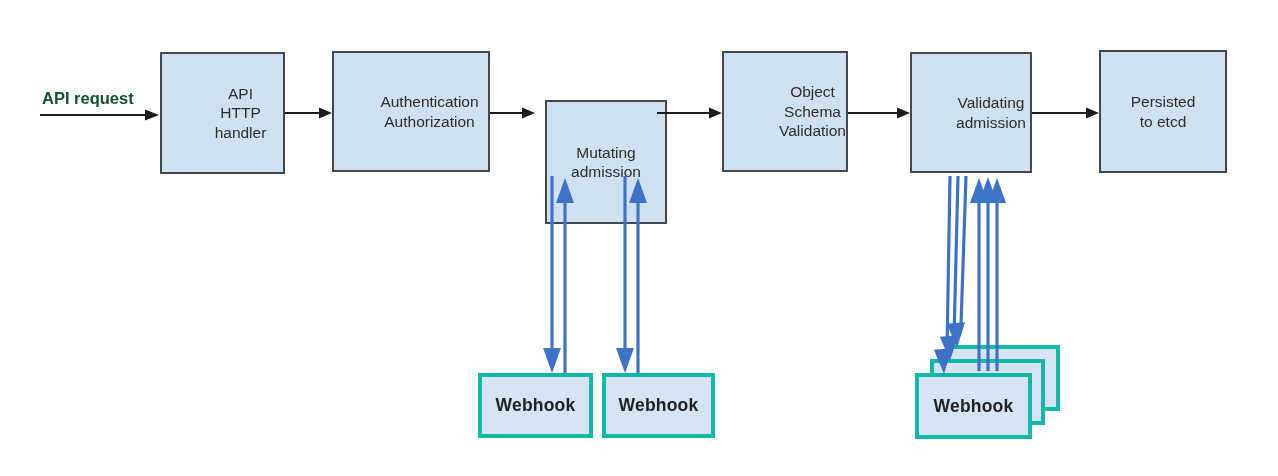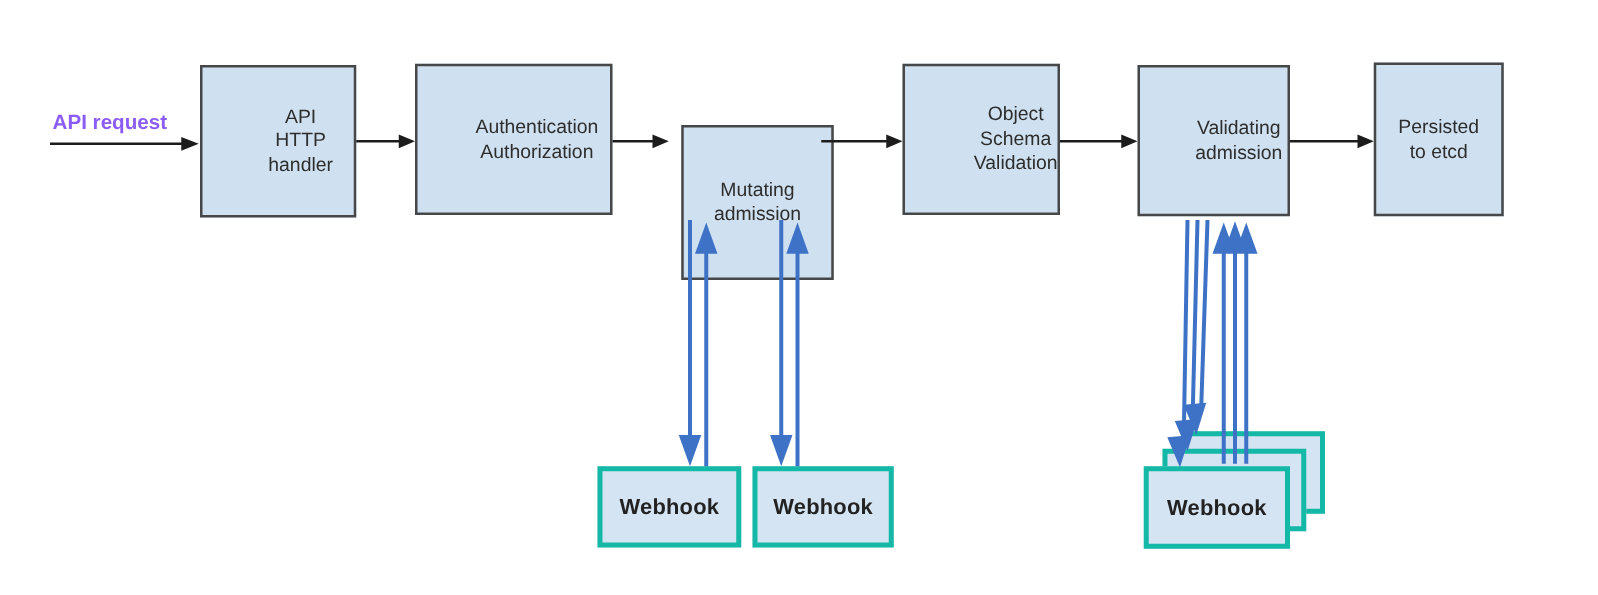--- a/index.html
+++ b/index.html
@@ -54,21 +54,21 @@
     font-weight: 600;
     color: #222;
     letter-spacing: 0.2px;
   }
   .req-label {
     position: absolute;
     left: 42px;
     top: 89px;
     font-size: 16.5px;
     font-weight: 600;
-    color: #8b5cf6;
+    color: #14532d;
     z-index: 2;
   }
   .stroke-black { stroke: #1c1c1c; stroke-width: 2; fill: none; }
   .fill-black   { fill: #1c1c1c; stroke: none; }
   .stroke-blue  { stroke: #3e72c6; stroke-width: 3.2; fill: none; }
   .fill-blue    { fill: #3e72c6; stroke: none; }
 </style>
 </head>
 <body>
 
@@ -169,21 +169,21 @@
     <span class="lbl">Object
 Schema
 Validation</span>
   </div>
 
   <div class="node" style="left:910px; top:52px; width:122px; height:121px;padding-left:40px;">
     <span class="lbl">Validating
 admission</span>
   </div>
 
-  <div class="node" style="left:1099px; top:50px; width:104px; height:123px;">
+  <div class="node" style="left:1099px; top:50px; width:128px; height:123px;">
     <span class="lbl">Persisted
 to etcd</span>
   </div>
 
   <div class="webhook" style="left:478px; top:373px; width:115px; height:65px; z-index:2;">
     <span class="lbl">Webhook</span>
   </div>
 
   <div class="webhook" style="left:602px; top:373px; width:113px; height:65px; z-index:2;">
     <span class="lbl">Webhook</span>

